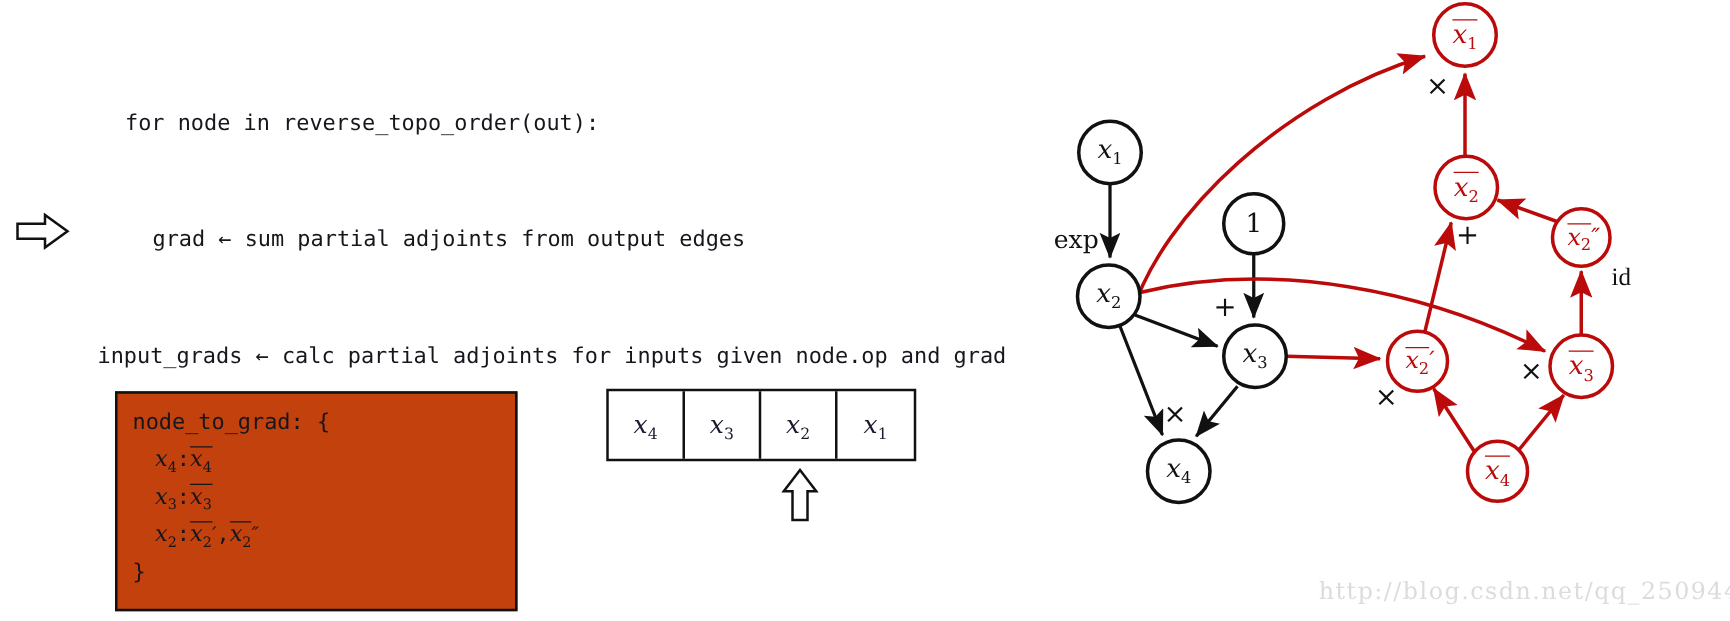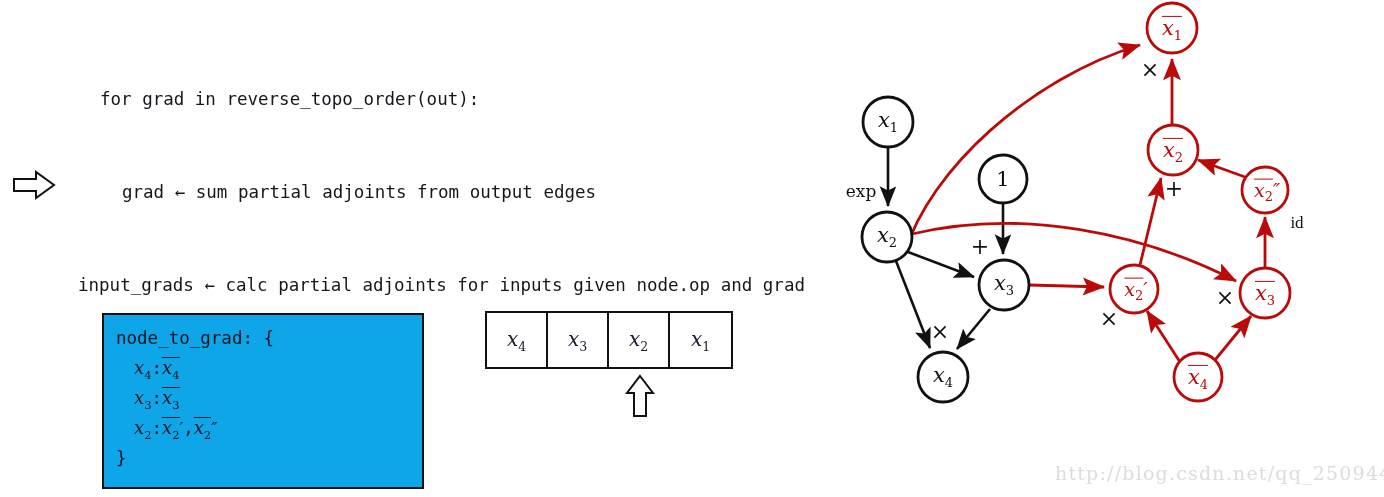--- a/index.html
+++ b/index.html
@@ -20,22 +20,22 @@
   .code-line.ind1{padding-left:22px;}
   .code-line.ind2{padding-left:44px;}
   .code-line.wrap{padding-left:44px;text-indent:-44px;}
 
   .step-arrow{
     position:absolute;left:12px;top:170px;width:44px;height:30px;
   }
 
   
   .ntg-box{
-    position:absolute;left:102px;top:313px;width:322px;height:176px;
-    border:2px solid #111;box-sizing:border-box;background:#0ea5e9;
+    position:absolute;left:92px;top:313px;width:322px;height:176px;
+    border:2px solid #111;box-sizing:border-box;background:#c2410c;
   }
   .ntg-inner{
     padding:8px 0 0 12px;
     font-family:"DejaVu Sans Mono","Liberation Mono",monospace;
     font-size:17.5px;line-height:30px;color:#16161d;
   }
   .ntg-row{display:flex;align-items:baseline;height:30px;}
   .ntg-row.sub{padding-left:18px;}
   .mathvar{font-family:"DejaVu Serif","Liberation Serif",serif;font-style:italic;font-size:18px;}
   .mathvar sub{font-style:normal;font-size:11.5px;}
@@ -69,33 +69,33 @@
   .node-lbl sub{font-style:normal;font-size:13px;}
   .node-lbl.red{color:#bb0a0a;}
   .node-lbl.blk{color:#111;}
   .node-lbl .bar{border-top-width:1.7px;}
 
   .edge-lbl{
     position:absolute;transform:translate(-50%,-50%);
     font-family:"DejaVu Serif","Liberation Serif",serif;
     font-size:22px;color:#111;line-height:1;white-space:nowrap;
   }
-  .edge-lbl.word{font-size:17px;}
+  .edge-lbl.word{font-size:20px;}
 
   .watermark{
     position:absolute;left:1055px;top:462px;
     font-family:"DejaVu Serif","Liberation Serif",serif;
     font-size:19px;color:#dcdcdc;letter-spacing:1.2px;white-space:nowrap;
   }
 </style>
 </head>
 <body>
 
 <div class="code-block">
-  <div class="code-line ind1">for grad in reverse_topo_order(out):</div>
+  <div class="code-line ind1">for node in reverse_topo_order(out):</div>
   <div class="code-line ind2">grad ← sum partial adjoints from output edges</div>
   <div class="code-line wrap">input_grads ← calc partial adjoints for inputs given node.op and grad</div>
   
   
 </div>
 
 <svg class="step-arrow" viewBox="0 0 44 30" width="44" height="30">
   <path d="M2,9 L24,9 L24,2 L42,15 L24,28 L24,21 L2,21 Z" fill="#ffffff" stroke="#111111" stroke-width="2" stroke-linejoin="miter"></path>
 </svg>
 

